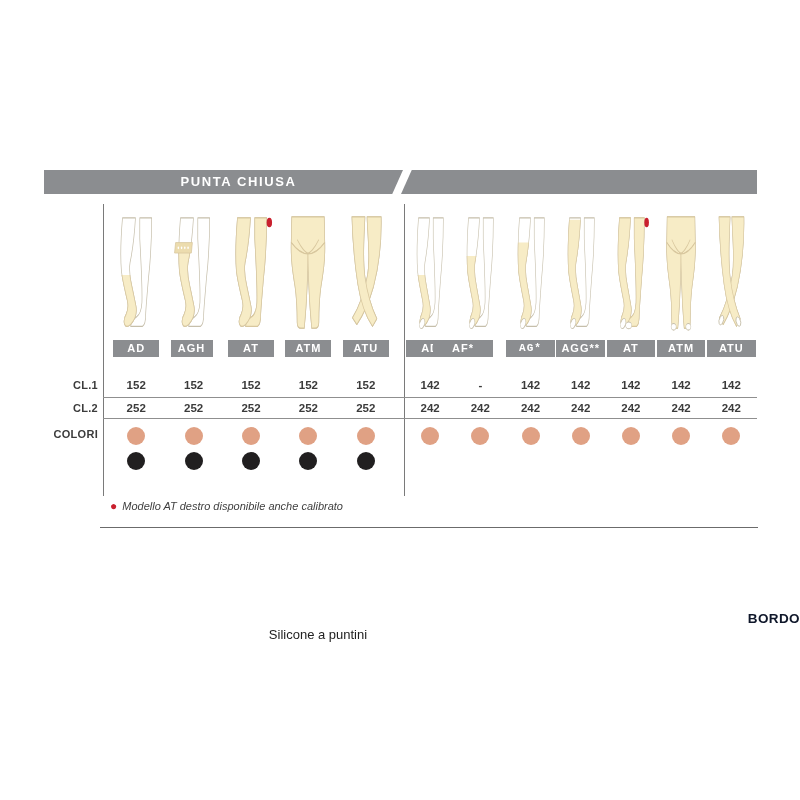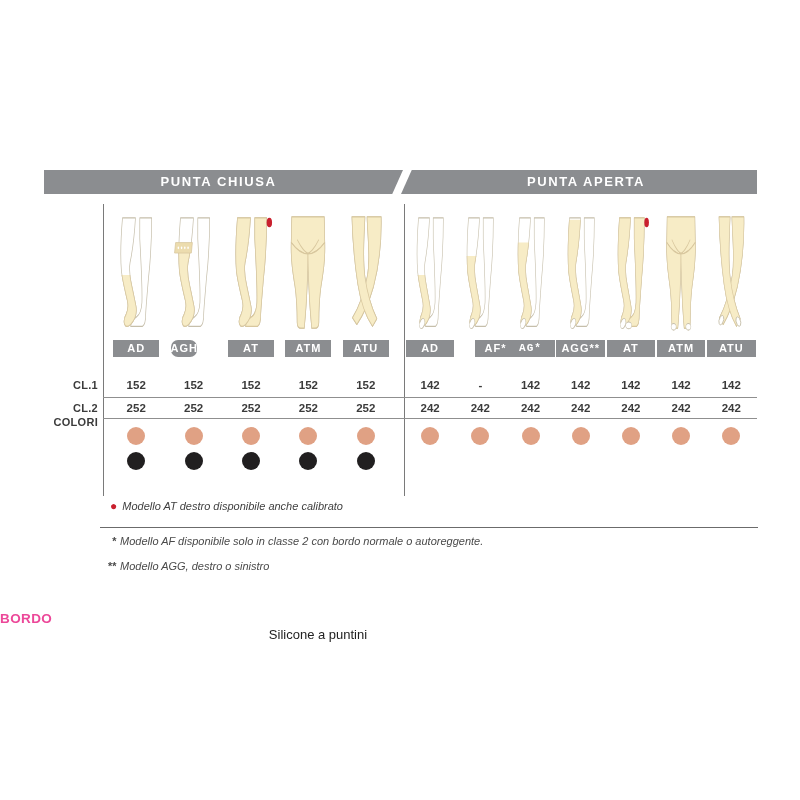--- a/index.html
+++ b/index.html
@@ -2,21 +2,21 @@
 <html><head>
 <meta charset="utf-8">
 <style>
   html,body{margin:0;padding:0;background:#fff;}
   #page{position:relative;width:800px;height:800px;background:#fff;overflow:hidden;
         font-family:"Liberation Sans","DejaVu Sans",sans-serif;color:var(--ink,#3b3b3b);}
   
   .bar{position:absolute;left:44px;top:170px;width:713px;height:24px;background:var(--bar-gray,#8b8d90);}
   .bar-title{position:absolute;top:170px;height:24px;line-height:24px;text-align:center;
              color:#fff;font-weight:bold;font-size:13px;letter-spacing:1.6px;}
-  #title-left{left:44px;width:349px;}
+  #title-left{left:44px;width:349px;padding-left:20px;}
   #title-right{left:415px;width:342px;}
   .slash{position:absolute;left:398px;top:164px;width:8px;height:36px;background:#fff;
          transform:rotate(24deg);}
   
   .vline{position:absolute;top:204px;width:1px;height:292px;background:#7a7a7a;}
   .hline{position:absolute;left:103px;width:654px;height:1px;background:#8f8f8f;}
   .note-rule{position:absolute;left:100px;top:527px;width:658px;height:1px;background:#6b6b6b;}
   
   .row-label{position:absolute;left:20px;width:78px;text-align:right;font-weight:bold;
              font-size:11px;letter-spacing:.3px;color:#3b3b3b;}
@@ -29,43 +29,42 @@
   .leg-figure svg{width:100%;height:100%;display:block;}
   
   .at-note{position:absolute;left:110px;top:499px;height:14px;line-height:14px;
            font-size:11px;font-style:italic;color:#3f3f3f;}
   .at-note .bullet{color:var(--red,#c9202e);font-style:normal;font-size:12px;margin-right:5px;}
   .footnote{position:absolute;left:100px;width:650px;height:13px;line-height:13px;
             font-size:11px;font-style:italic;color:#4a4a4a;}
   .footnote .marker{display:inline-block;width:16px;text-align:right;margin-right:4px;
                     font-weight:bold;font-style:italic;}
   
-  .bordo-title{position:absolute;left:0;top:611px;width:800px;text-align:left;
-               font-weight:bold;font-size:13.5px;color:#ec4899;letter-spacing:.4px;}
+  .bordo-title{position:absolute;left:0;top:611px;width:800px;text-align:right;
+               font-weight:bold;font-size:13.5px;color:#0f172a;letter-spacing:.4px;}
   .bordo-sub{position:absolute;left:0;top:627px;width:636px;text-align:center;
              font-size:13px;color:#222;}
 </style>
 </head>
 <body>
 
 <div id="page" style="--bar-gray: #8b8d90; --red: #c9202e; --ink: #3b3b3b;">
 
   <div class="bar"></div>
   <div class="slash"></div>
   <div class="bar-title" id="title-left">PUNTA CHIUSA</div>
-  <div class="bar-title" id="title-right">PUNTA APERTA</div>
 
   <div class="vline" style="left:103px;"></div>
   <div class="vline" style="left:404px;"></div>
   <div class="hline" style="top:397px;"></div>
   <div class="hline" style="top:418px;"></div>
 
   <div class="row-label" style="top:379px;">CL.1</div>
   <div class="row-label" style="top:402px;">CL.2</div>
-  <div class="row-label" style="top:416px;">COLORI</div>
+  <div class="row-label" style="top:428px;">COLORI</div>
 
   <div id="columns-root">
       <div class="leg-figure" style="left: 109.2px; width: 54px;">
         <svg viewBox="0 0 100 125" preserveAspectRatio="none">
           <defs>
             <clipPath id="cclosed0">
               <rect x="0" y="64" width="100" height="61"></rect>
             </clipPath>
           </defs>
           <path d="M57 4 H79 C79 26 77 48 73 68 C71 82 69 94 68 104 C68 112 66 117 62 118 L40 118 C41 113 45 110 51 108 C57 106 60 101 61 93 C62 76 59 48 57 26 Z" fill="#ffffff" stroke="#c6bfab" stroke-width="1.3" stroke-linejoin="round"></path>
@@ -92,21 +91,21 @@
           <g clip-path="url(#cclosed1)">
             <path d="M25 4 H49 C47 24 43 40 39 51 C37 58 38 65 42 75 C45 83 48 91 50 97 C52 104 48 111 40 116 C36 118 31 119 29 116 C27 113 28 109 32 105 C35 101 36 96 34 91 C30 81 25 70 23 60 C21 46 22 24 25 4 Z" fill="#f7ecc6" stroke="#d8c79e" stroke-width="1.3" stroke-linejoin="round"></path>
           </g>
           <path d="M16 30 L47 30 L45 41 L14 41 Z" fill="#ecdcae" stroke="#d8c79e" stroke-width="1"></path>
           <circle cx="21" cy="35.5" r="1.4" fill="#ffffff"></circle>
           <circle cx="27" cy="35.5" r="1.4" fill="#ffffff"></circle>
           <circle cx="33" cy="35.5" r="1.4" fill="#ffffff"></circle>
           <circle cx="39" cy="35.5" r="1.4" fill="#ffffff"></circle>
         </svg>
       </div>
-      <div class="model-box" style="left: 170.6px; width: 26px; border-radius: 7px;">AGH</div>
+      <div class="model-box" style="left: 170.6px; width: 42px;">AGH</div>
       <div class="num" style="left: 168.6px; width: 50px; top: 378px;">152</div>
       <div class="num" style="left: 168.6px; width: 50px; top: 401px;">252</div>
       <div class="dot" style="left: 184.6px; top: 427px; width: 18px; height: 18px; background: rgb(224, 161, 132);"></div>
       <div class="dot" style="left: 184.6px; top: 452px; width: 18px; height: 18px; background: rgb(33, 31, 32);"></div>
       <div class="leg-figure" style="left: 224px; width: 54px;">
         <svg viewBox="0 0 100 125" preserveAspectRatio="none">
           <path d="M57 4 H79 C79 26 77 48 73 68 C71 82 69 94 68 104 C68 112 66 117 62 118 L40 118 C41 113 45 110 51 108 C57 106 60 101 61 93 C62 76 59 48 57 26 Z" fill="#ffffff" stroke="#c6bfab" stroke-width="1.3" stroke-linejoin="round"></path>
           <path d="M25 4 H49 C47 24 43 40 39 51 C37 58 38 65 42 75 C45 83 48 91 50 97 C52 104 48 111 40 116 C36 118 31 119 29 116 C27 113 28 109 32 105 C35 101 36 96 34 91 C30 81 25 70 23 60 C21 46 22 24 25 4 Z" fill="#ffffff" stroke="#c6bfab" stroke-width="1.3" stroke-linejoin="round"></path>
           <g>
             <path d="M57 4 H79 C79 26 77 48 73 68 C71 82 69 94 68 104 C68 112 66 117 62 118 L40 118 C41 113 45 110 51 108 C57 106 60 101 61 93 C62 76 59 48 57 26 Z" fill="#f7ecc6" stroke="#d8c79e" stroke-width="1.3" stroke-linejoin="round"></path>
@@ -180,21 +179,21 @@
             </clipPath>
           </defs>
           <path d="M57 4 H79 C79 26 77 48 73 68 C71 82 69 94 68 104 C68 112 66 117 62 118 L40 118 C41 113 45 110 51 108 C57 106 60 101 61 93 C62 76 59 48 57 26 Z" fill="#ffffff" stroke="#c6bfab" stroke-width="1.3" stroke-linejoin="round"></path>
           <path d="M25 4 H49 C47 24 43 40 39 51 C37 58 38 65 42 75 C45 83 48 91 50 97 C52 104 48 111 40 116 C36 118 31 119 29 116 C27 113 28 109 32 105 C35 101 36 96 34 91 C30 81 25 70 23 60 C21 46 22 24 25 4 Z" fill="#ffffff" stroke="#c6bfab" stroke-width="1.3" stroke-linejoin="round"></path>
           <g clip-path="url(#copen1)">
             <path d="M25 4 H49 C47 24 43 40 39 51 C37 58 38 65 42 75 C45 83 48 91 50 97 C52 104 48 111 40 116 C36 118 31 119 29 116 C27 113 28 109 32 105 C35 101 36 96 34 91 C30 81 25 70 23 60 C21 46 22 24 25 4 Z" fill="#f7ecc6" stroke="#d8c79e" stroke-width="1.3" stroke-linejoin="round"></path>
           </g>
           <ellipse cx="33" cy="115" rx="6.5" ry="4.5" transform="rotate(-35 33 115)" fill="#ffffff" stroke="#c6bfab" stroke-width="1.1"></ellipse>
         </svg>
       </div>
-      <div class="model-box" style="left: 475px; width: 41px;">AF*</div>
+      <div class="model-box" style="left: 433px; width: 60px;">AF*</div>
       <div class="num" style="left: 455.3px; width: 50px; top: 378px;">-</div>
       <div class="num" style="left: 455.3px; width: 50px; top: 401px;">242</div>
       <div class="dot" style="left: 471.3px; top: 427px; width: 18px; height: 18px; background: rgb(224, 161, 132);"></div>
       <div class="leg-figure" style="left: 507.5px; width: 46px;">
         <svg viewBox="0 0 100 125" preserveAspectRatio="none">
           <defs>
             <clipPath id="copen2">
               <rect x="0" y="30" width="100" height="95"></rect>
             </clipPath>
           </defs>
@@ -281,22 +280,16 @@
       <div class="num" style="left: 706.3px; width: 50px; top: 378px;">142</div>
       <div class="num" style="left: 706.3px; width: 50px; top: 401px;">242</div>
       <div class="dot" style="left: 722.3px; top: 427px; width: 18px; height: 18px; background: rgb(224, 161, 132);"></div>
     </div>
 
   <div class="at-note">
     <span class="bullet">●</span><span>Modello AT destro disponibile anche calibrato</span>
   </div>
   <div class="note-rule"></div>
 
-  <div class="footnote" style="top:535px;">
-    <span class="marker">*</span><span>Modello AF disponibile solo in classe 2 con bordo normale o autoreggente.</span>
-  </div>
-  <div class="footnote" style="top:560px;">
-    <span class="marker">**</span><span>Modello AGG, destro o sinistro</span>
-  </div>
 
   <div class="bordo-title">BORDO</div>
   <div class="bordo-sub">Silicone a puntini</div>
 </div>
 
 </body></html>

